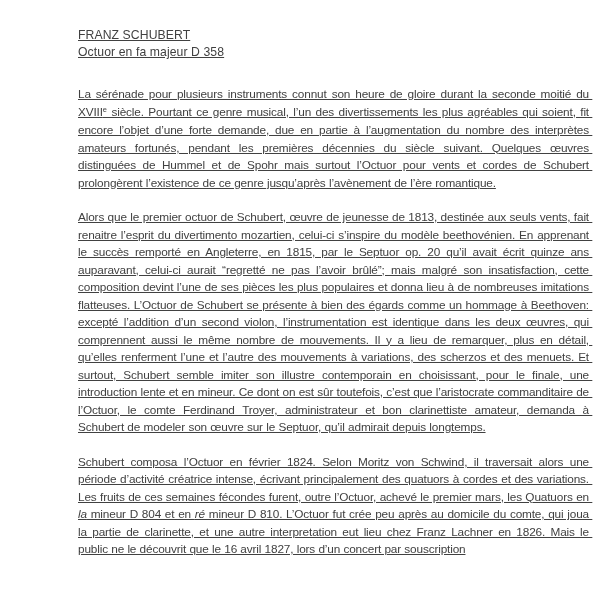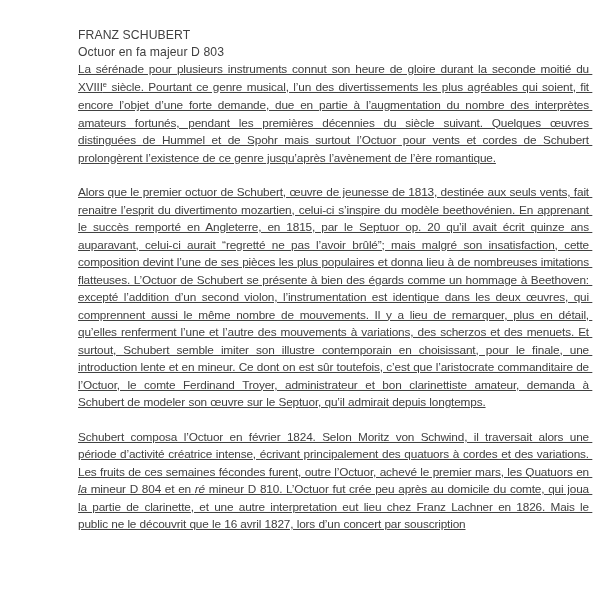--- a/index.html
+++ b/index.html
@@ -14,21 +14,23 @@
       height: 602px;
       background: #ffffff;
       padding: 27px 11px 0 78px;
       font-family: "Liberation Sans", sans-serif;
       color: #414141;
       -webkit-font-smoothing: antialiased;
     }
     .doc-header {
       font-size: 12.2px;
       line-height: 17px;
+      margin-bottom: 25px;
       letter-spacing: 0.1px;
+      text-decoration: underline;
     }
     .doc-header .line { display: block; }
     .body-text p {
       font-size: 11.8px;
       line-height: 17.5px;
       text-align: justify;
       letter-spacing: -0.15px;
       word-spacing: 0.2px;
       margin-bottom: 17px;
       hyphens: none;
@@ -44,21 +46,21 @@
     }
     .it { font-style: italic; margin-top: 25px; }
   </style>
 </head>
 <body>
 
 <div class="page">
 
   <div class="doc-header">
     <span class="line">FRANZ SCHUBERT</span>
-    <span class="line">Octuor en fa majeur D 803</span>
+    <span class="line">Octuor en fa majeur D 358</span>
   </div>
 
   <div class="body-text">
 
     <p><span class="run">La sérénade pour plusieurs instruments connut son heure de gloire durant la seconde moitié du XVIII</span><span class="run sup">e</span><span class="run"> siècle. Pourtant ce genre musical, l’un des divertissements les plus agréables qui soient, fit encore l’objet d’une forte demande, due en partie à l’augmentation du nombre des interprètes amateurs fortunés, pendant les premières décennies du siècle suivant. Quelques œuvres distinguées de Hummel et de Spohr mais surtout l’Octuor pour vents et cordes de Schubert prolongèrent l’existence de ce genre jusqu’après l’avènement de l’ère romantique.</span></p>
 
     <p><span class="run">Alors que le premier octuor de Schubert, œuvre de jeunesse de 1813, destinée aux seuls vents, fait renaitre l’esprit du divertimento mozartien, celui-ci s’inspire du modèle beethovénien. En apprenant le succès remporté en Angleterre, en 1815, par le Septuor op. 20 qu’il avait écrit quinze ans auparavant, celui-ci aurait “regretté ne pas l’avoir brûlé”; mais malgré son insatisfaction, cette composition devint l’une de ses pièces les plus populaires et donna lieu à de nombreuses imitations flatteuses. L’Octuor de Schubert se présente à bien des égards comme un hommage à Beethoven: excepté l’addition d’un second violon, l’instrumentation est identique dans les deux œuvres, qui comprennent aussi le même nombre de mouvements. Il y a lieu de remarquer, plus en détail, qu’elles renferment l’une et l’autre des mouvements à variations, des scherzos et des menuets. Et surtout, Schubert semble imiter son illustre contemporain en choisissant, pour le finale, une introduction lente et en mineur. Ce dont on est sûr toutefois, c’est que l’aristocrate commanditaire de l’Octuor, le comte Ferdinand Troyer, administrateur et bon clarinettiste amateur, demanda à Schubert de modeler son œuvre sur le Septuor, qu’il admirait depuis longtemps.</span></p>
 
     <p class="gap-before"><span class="run">Schubert composa l’Octuor en février 1824. Selon Moritz von Schwind, il traversait alors une période d’activité créatrice intense, écrivant principalement des quatuors à cordes et des variations. Les fruits de ces semaines fécondes furent, outre l’Octuor, achevé le premier mars, les Quatuors en </span><span class="run it">la</span><span class="run"> mineur D 804 et en </span><span class="run it">ré</span><span class="run"> mineur D 810. L’Octuor fut crée peu après au domicile du comte, qui joua la partie de clarinette, et une autre interpretation eut lieu chez Franz Lachner en 1826. Mais le public ne le découvrit que le 16 avril 1827, lors d’un concert par souscription</span></p>
 

